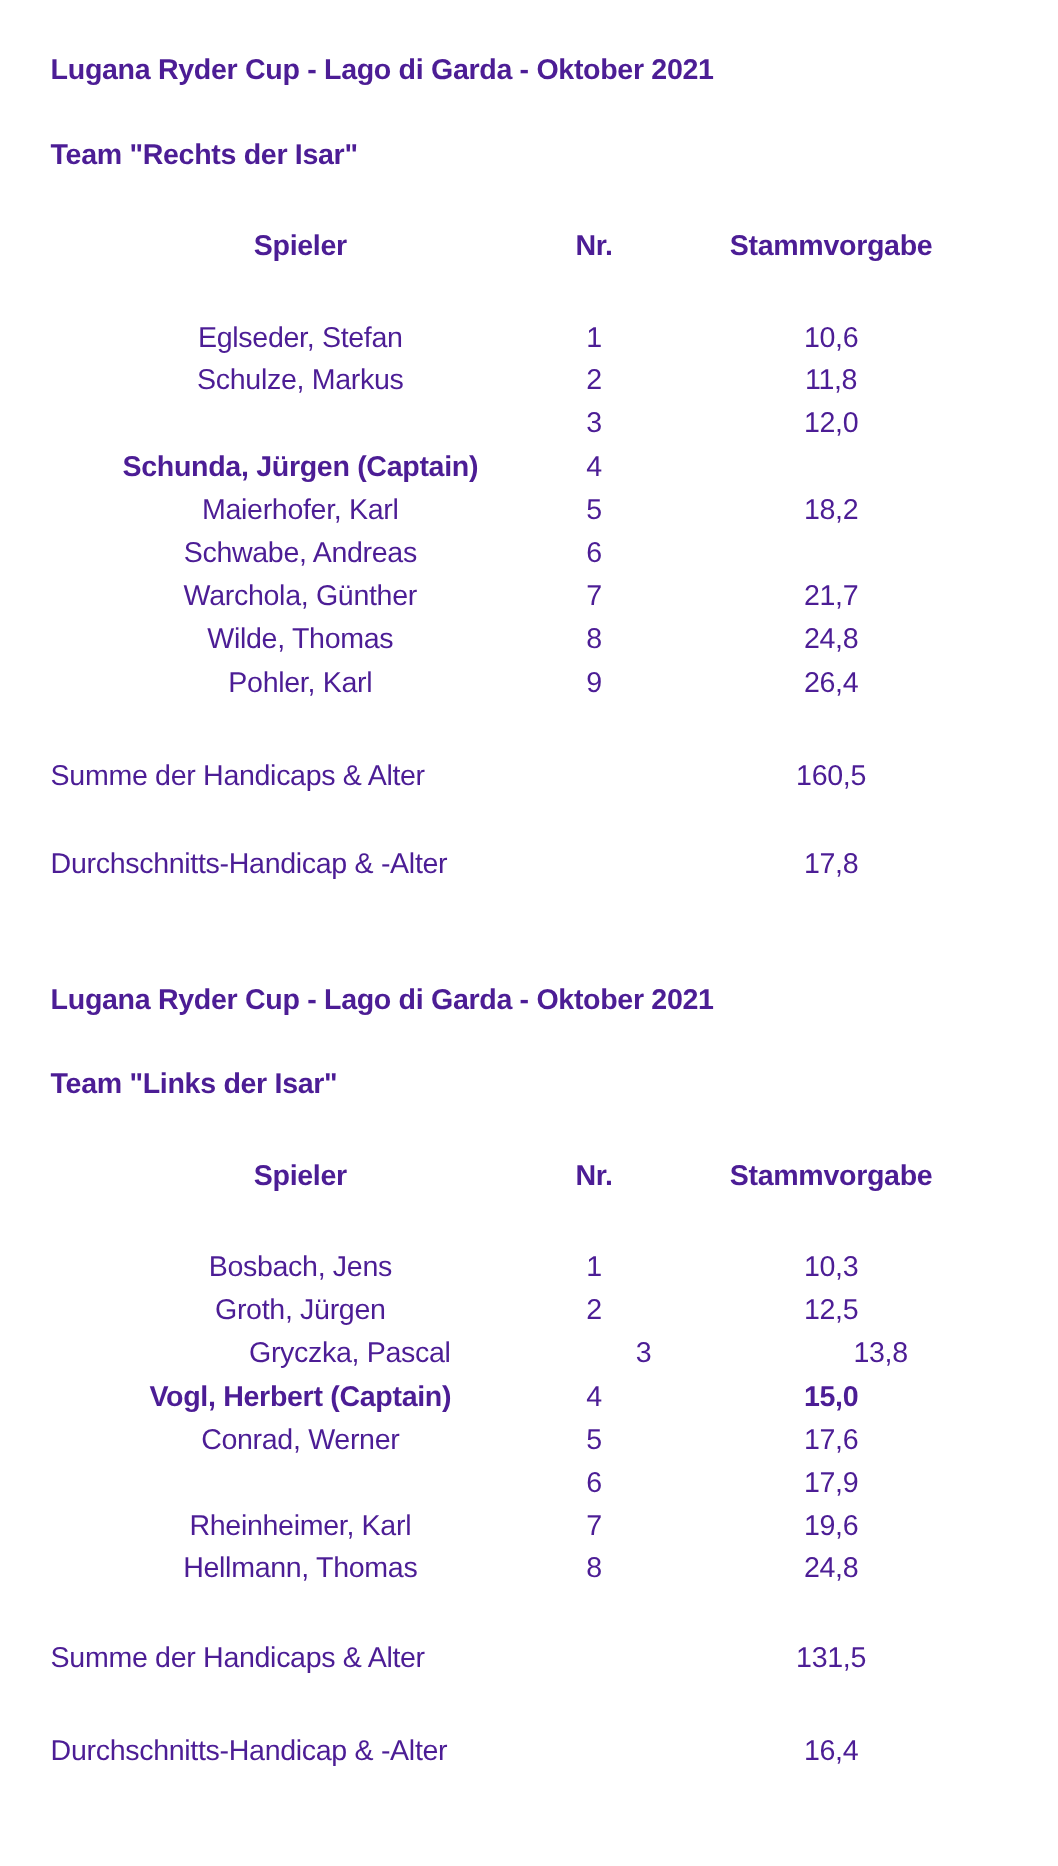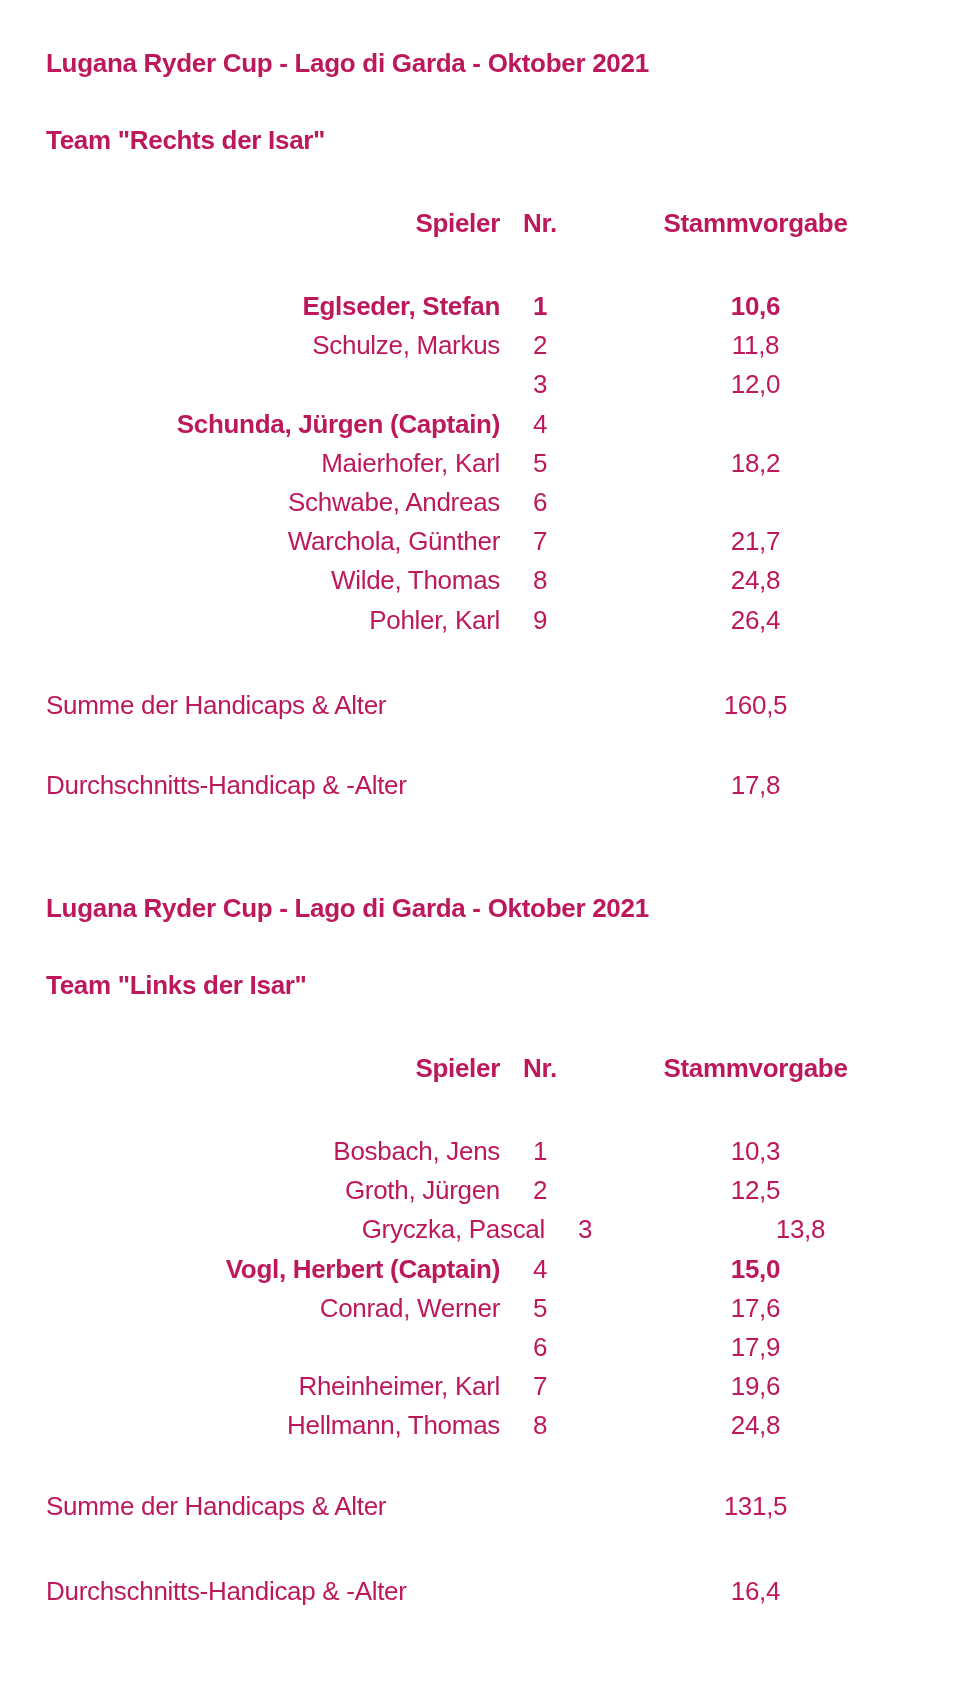--- a/index.html
+++ b/index.html
@@ -1,37 +1,37 @@
 <!DOCTYPE html>
 <html><head>
 <meta charset="utf-8">
 <style>
   html, body { margin: 0; padding: 0; background: #ffffff; }
   .page {
     position: relative;
     width: 962px;
     height: 1696px;
     background: #ffffff;
-    color: #be185d;
+    color: #4c1d95;
     font-family: "Liberation Sans", sans-serif;
     font-size: 26px;
     letter-spacing: -0.3px;
     overflow: hidden;
   }
   .line {
     position: absolute;
     left: 0;
     width: 962px;
     height: 32px;
     line-height: 32px;
     white-space: nowrap;
   }
   .b { font-weight: bold; }
   .cell { position: absolute; top: 0; height: 32px; }
-  .c-player { left: 46px; width: 454px; text-align: right; }
+  .c-player { left: 46px; width: 454px; text-align: center; }
   .c-nr     { left: 500px; width: 80px; text-align: center; }
   .c-val    { left: 653px; width: 205px; text-align: center; }
   .c-label  { left: 46px; width: 560px; text-align: left; }
 
   
   .s1-title  { top: 47px; }
   .s1-team   { top: 124px; }
   .s1-header { top: 207px; }
   .s1-summe  { top: 689px; }
   .s1-durch  { top: 769px; }
@@ -52,21 +52,21 @@
   </div>
   <div class="line s1-team b">
     <span class="cell c-label">Team "Rechts der Isar"</span>
   </div>
   <div class="line s1-header b">
     <span class="cell c-player">Spieler</span>
     <span class="cell c-nr">Nr.</span>
     <span class="cell c-val">Stammvorgabe</span>
   </div>
   <div>
-      <div class="line" style="top: 290px; font-weight: bold;">
+      <div class="line" style="top: 290px;">
         <span class="cell c-player">Eglseder, Stefan</span>
         <span class="cell c-nr">1</span>
         <span class="cell c-val">10,6</span>
       </div>
       <div class="line" style="top: 329px;">
         <span class="cell c-player">Schulze, Markus</span>
         <span class="cell c-nr">2</span>
         <span class="cell c-val">11,8</span>
       </div>
       <div class="line" style="top: 368px;">

